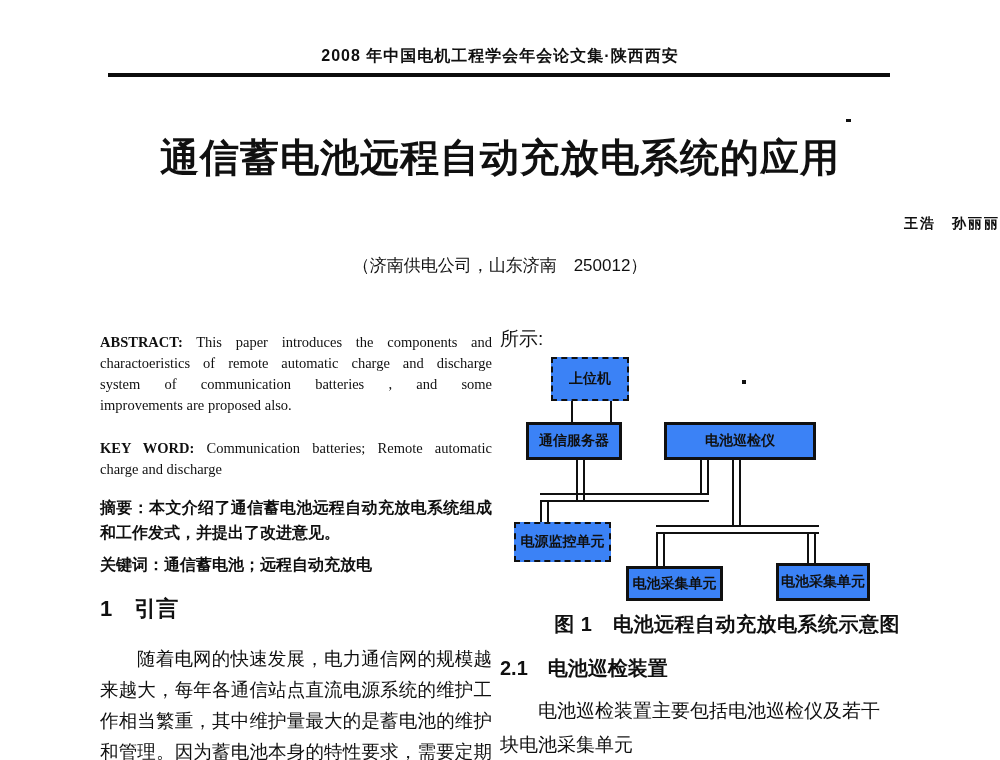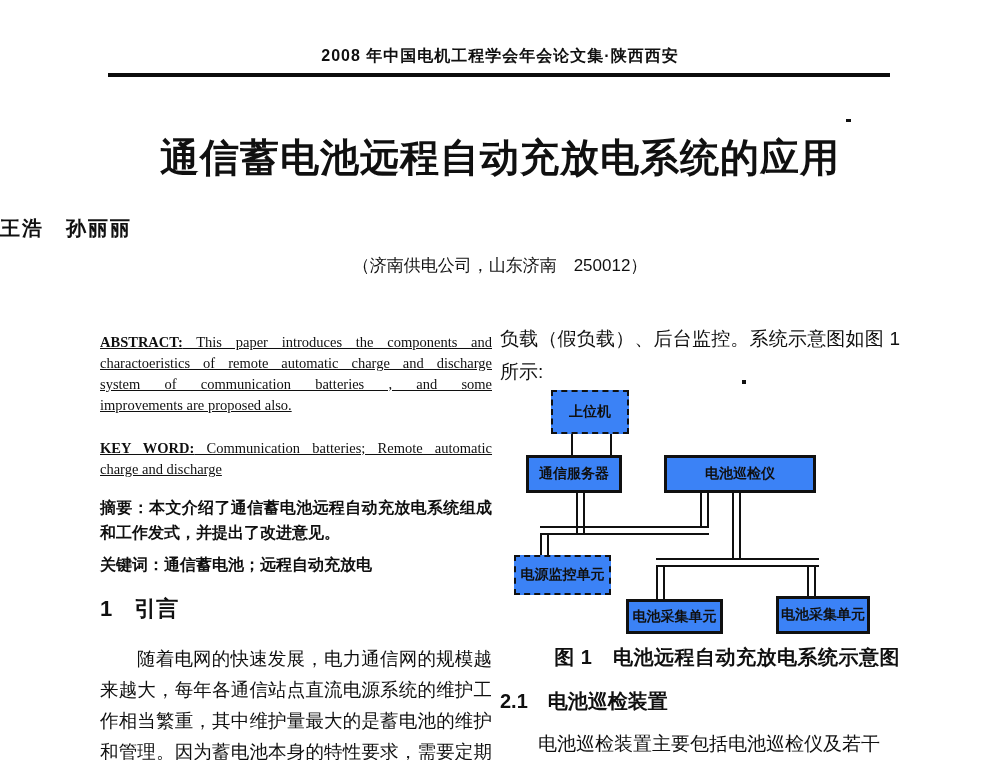--- a/index.html
+++ b/index.html
@@ -9,32 +9,32 @@
   .page { position:absolute; inset:0; background:#ffffff; }
 
   
   .proceedings { position:absolute; top:46px; left:0; width:100%; text-align:center;
                  font-size:16px; font-weight:600; letter-spacing:1px; }
   .header-rule { position:absolute; top:73px; left:108px; width:782px; height:4px; background:#0c0c0c; }
 
   
   .paper-title { position:absolute; top:131px; left:0; width:100%; text-align:center;
                  font-size:39px; font-weight:bold; letter-spacing:1px; }
-  .authors { position:absolute; top:215px; left:0; width:100%; text-align:left;
-             font-size:20px; font-weight:600; letter-spacing:2px; }
+  .authors { position:absolute; top:215px; left:0; width:100%; text-align:right;
+             font-size:14px; font-weight:600; letter-spacing:2px; }
   .affiliation { position:absolute; top:254px; left:0; width:100%; text-align:center;
                  font-size:17px; font-weight:500; }
 
   
   .col-left  { position:absolute; left:100px; top:332px; width:392px; }
   .col-right { position:absolute; left:500px; top:322px; width:400px; }
 
   
   .en-block { font-family:"Liberation Serif", serif; font-size:14.5px; line-height:21px; }
-  .en-line { text-align:justify; text-align-last:justify; white-space:normal;text-decoration:underline; }
+  .en-line { text-align:justify; text-align-last:justify; white-space:normal; }
   .en-line.last { text-align-last:left; }
   .en-label { font-weight:bold; }
   .kw-block { margin-top:22px; }
 
   
   .cn-abstract { margin-top:15px; font-size:16px; line-height:25px; font-weight:600;
                  text-align:justify; }
   .cn-abstract .cn-label { font-weight:700; }
   .cn-keywords { margin-top:7px; font-size:16px; line-height:25px; font-weight:600; }
 
@@ -101,21 +101,20 @@
     <div class="sec1-para">
       <div class="cjk-line indent">随着电网的快速发展，电力通信网的规模越</div>
       <div class="cjk-line">来越大，每年各通信站点直流电源系统的维护工</div>
       <div class="cjk-line">作相当繁重，其中维护量最大的是蓄电池的维护</div>
       <div class="cjk-line">和管理。因为蓄电池本身的特性要求，需要定期</div>
     </div>
   </div>
 
   <div class="col-right">
 
-    <div class="lead-line j">负载（假负载）、后台监控。系统示意图如图 1</div>
     <div class="lead-line">所示:</div>
 
     <div class="diagram">
       <div class="node dbox" style="left:51px; top:1px; width:78px; height:44px;">上位机</div>
 
       <div class="sline-v" style="left:71px; top:45px; height:22px;"></div>
       <div class="sline-v" style="left:110px; top:45px; height:22px;"></div>
 
       <div class="node sbox" style="left:26px; top:66px; width:96px; height:38px;">通信服务器</div>
       <div class="node sbox" style="left:164px; top:66px; width:152px; height:38px;">电池巡检仪</div>

